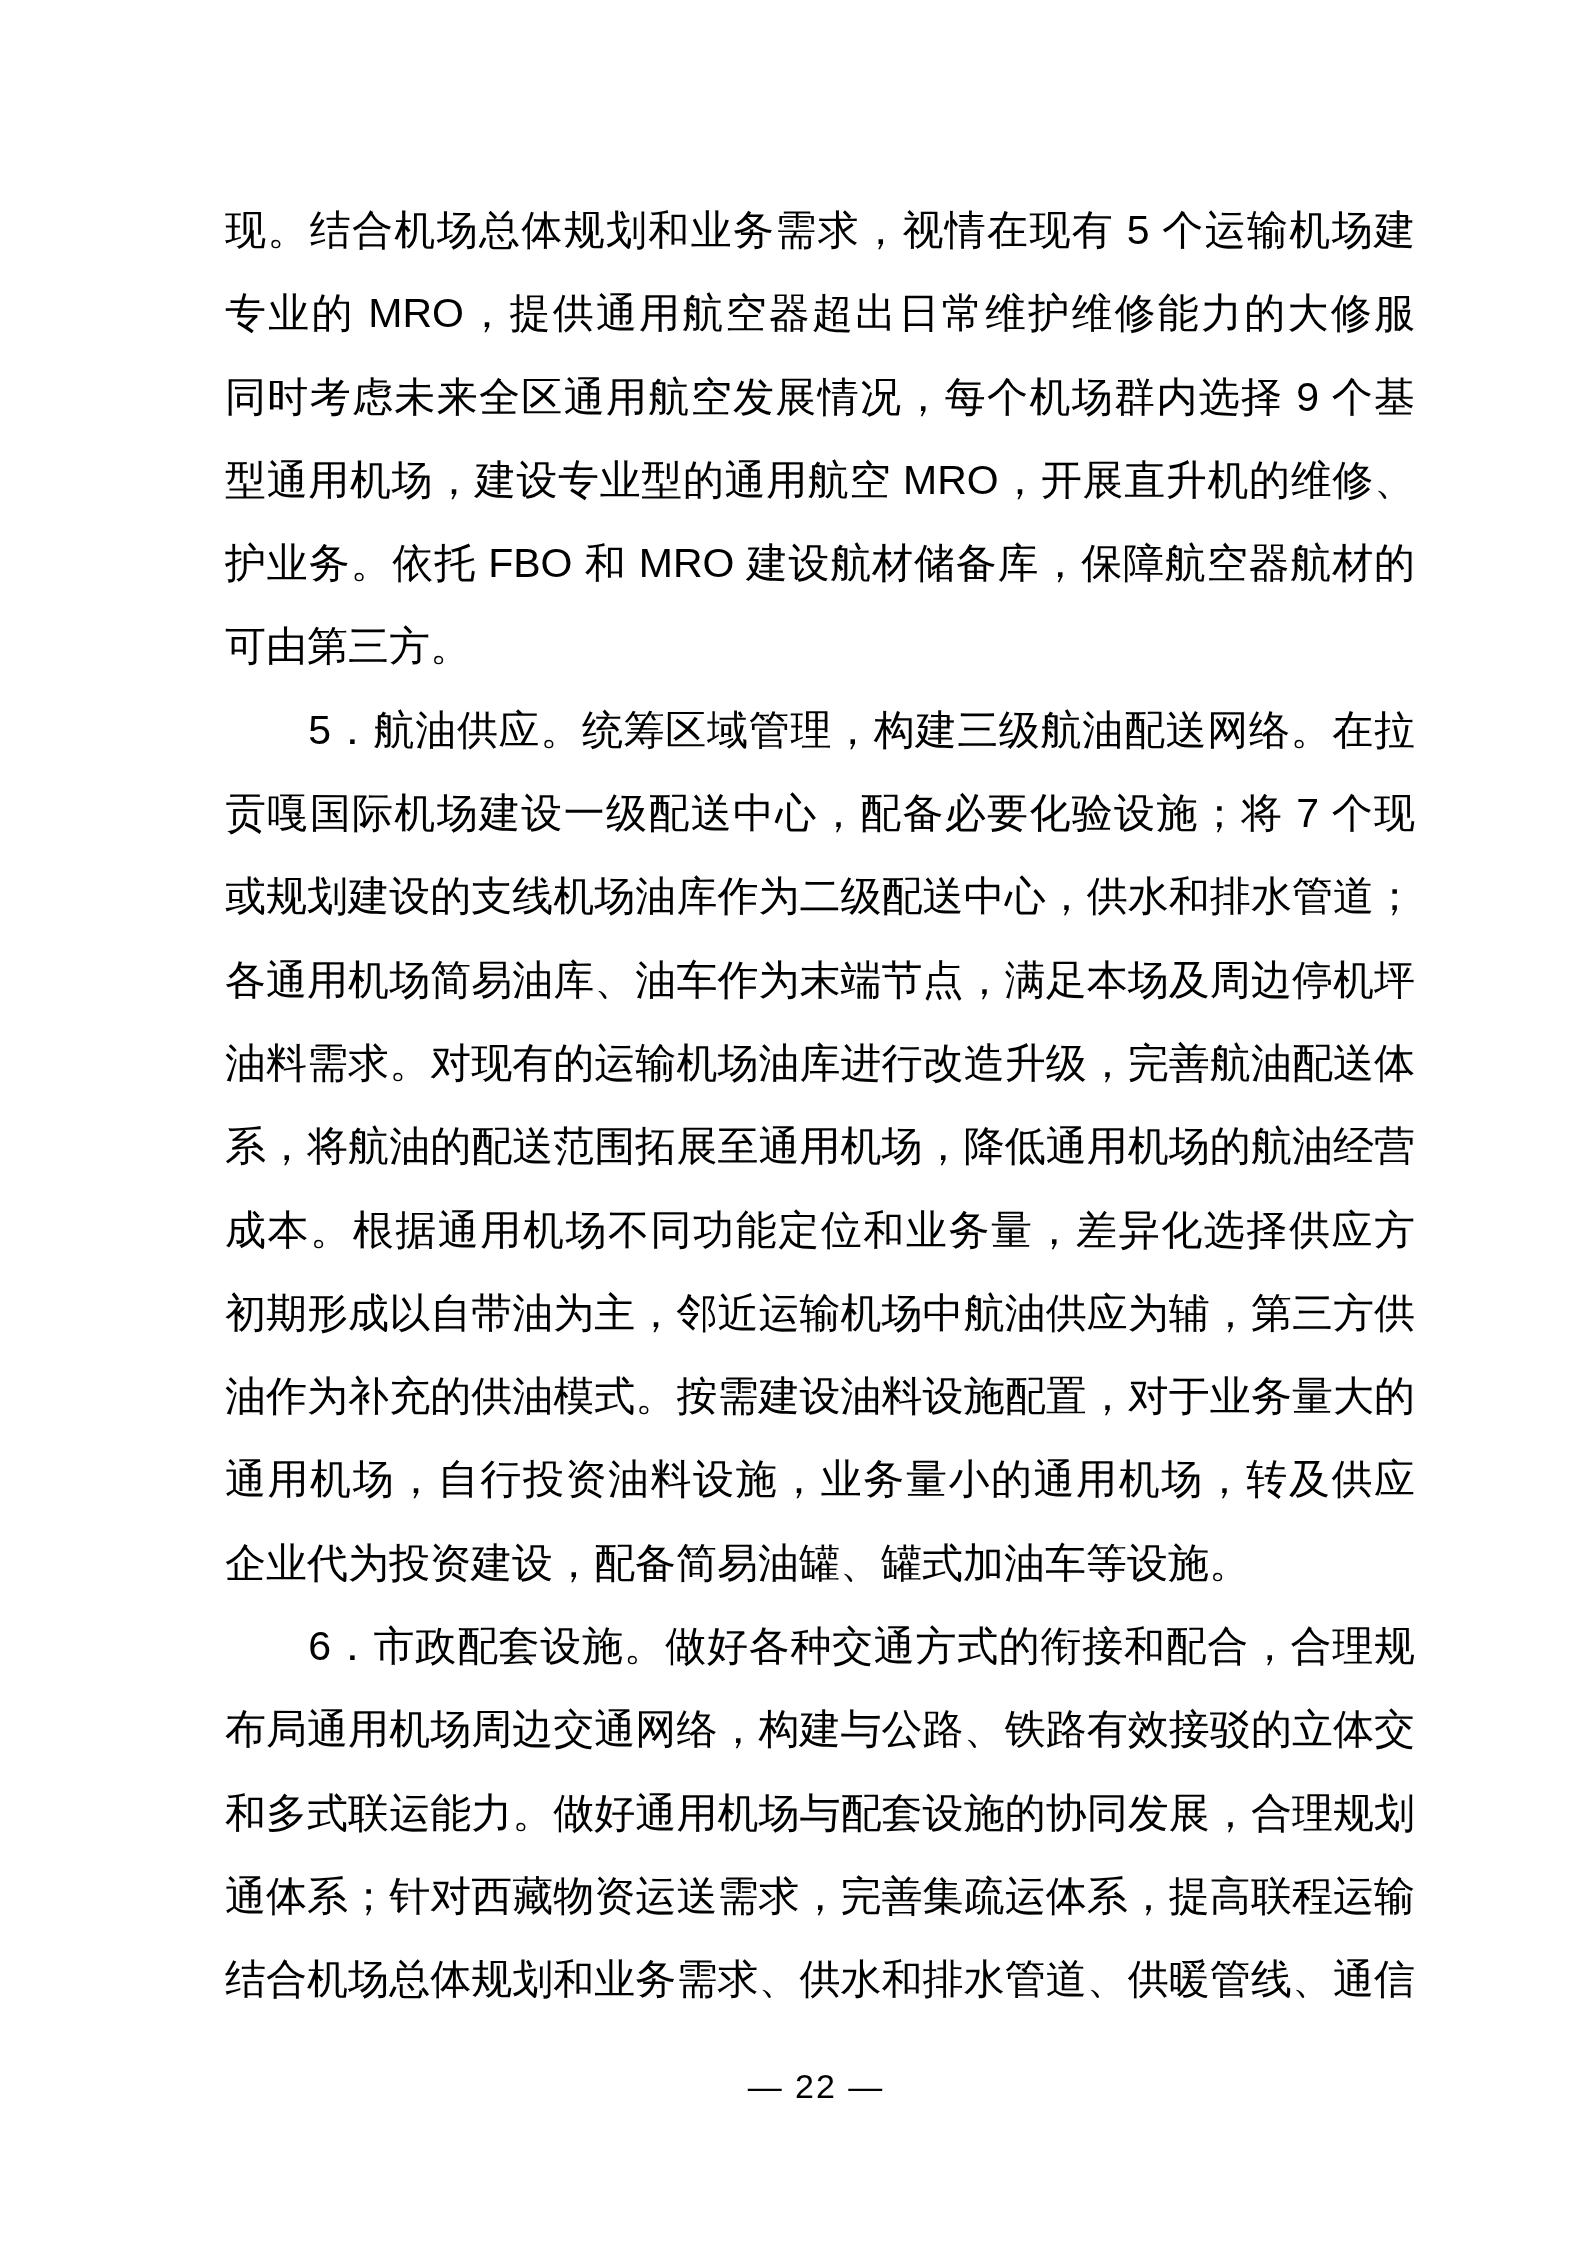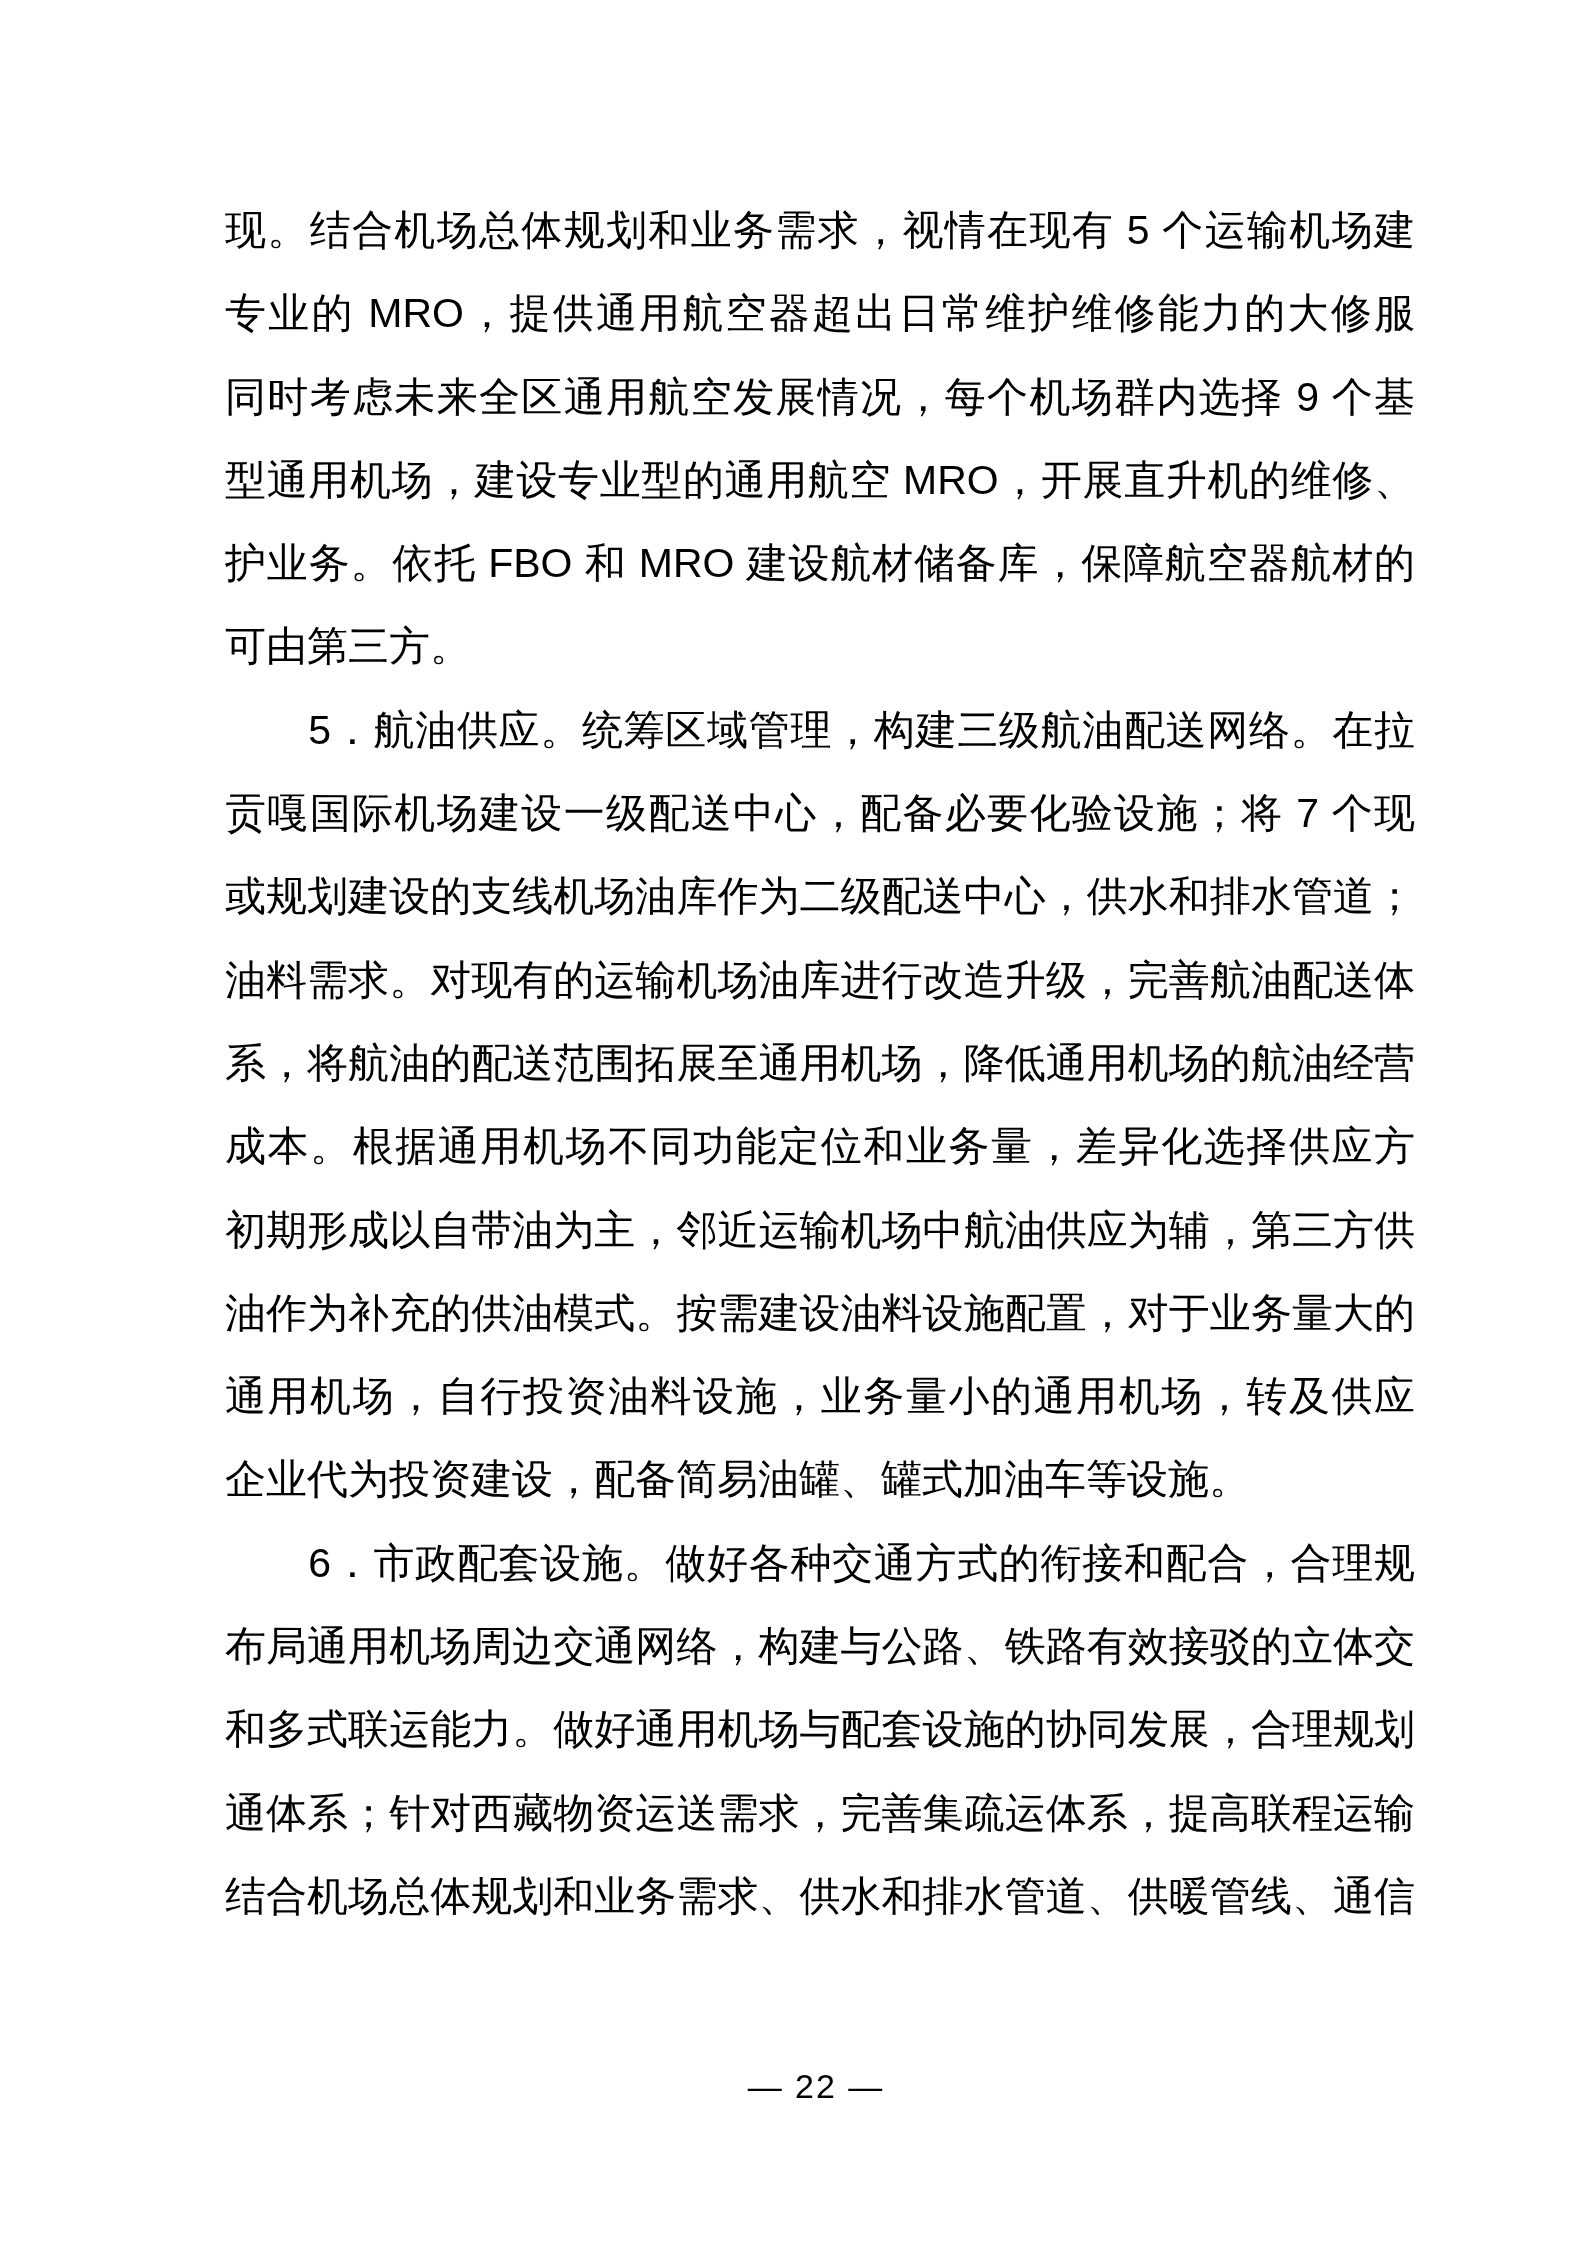--- a/index.html
+++ b/index.html
@@ -58,20 +58,21 @@
   <div class="doc-body">
       <div class="line">现。结合机场总体规划和业务需求，视情在现有 5 个运输机场建设</div>
       <div class="line">专业的 MRO，提供通用航空器超出日常维护维修能力的大修服务。</div>
       <div class="line">同时考虑未来全区通用航空发展情况，每个机场群内选择 9 个基地</div>
       <div class="line">型通用机场，建设专业型的通用航空 MRO，开展直升机的维修、维</div>
       <div class="line">护业务。依托 FBO 和 MRO 建设航材储备库，保障航空器航材的流</div>
       <div class="line no-stretch">可由第三方。</div>
       <div class="line">　　5．航油供应。统筹区域管理，构建三级航油配送网络。在拉萨</div>
       <div class="line">贡嘎国际机场建设一级配送中心，配备必要化验设施；将 7 个现有</div>
       <div class="line">或规划建设的支线机场油库作为二级配送中心，供水和排水管道；以</div>
+      <div class="line">各通用机场简易油库、油车作为末端节点，满足本场及周边停机坪</div>
       <div class="line">油料需求。对现有的运输机场油库进行改造升级，完善航油配送体</div>
       <div class="line">系，将航油的配送范围拓展至通用机场，降低通用机场的航油经营</div>
       <div class="line">成本。根据通用机场不同功能定位和业务量，差异化选择供应方式，</div>
       <div class="line">初期形成以自带油为主，邻近运输机场中航油供应为辅，第三方供</div>
       <div class="line">油作为补充的供油模式。按需建设油料设施配置，对于业务量大的</div>
       <div class="line">通用机场，自行投资油料设施，业务量小的通用机场，转及供应</div>
       <div class="line no-stretch">企业代为投资建设，配备简易油罐、罐式加油车等设施。</div>
       <div class="line">　　6．市政配套设施。做好各种交通方式的衔接和配合，合理规划</div>
       <div class="line">布局通用机场周边交通网络，构建与公路、铁路有效接驳的立体交</div>
       <div class="line">和多式联运能力。做好通用机场与配套设施的协同发展，合理规划</div>

